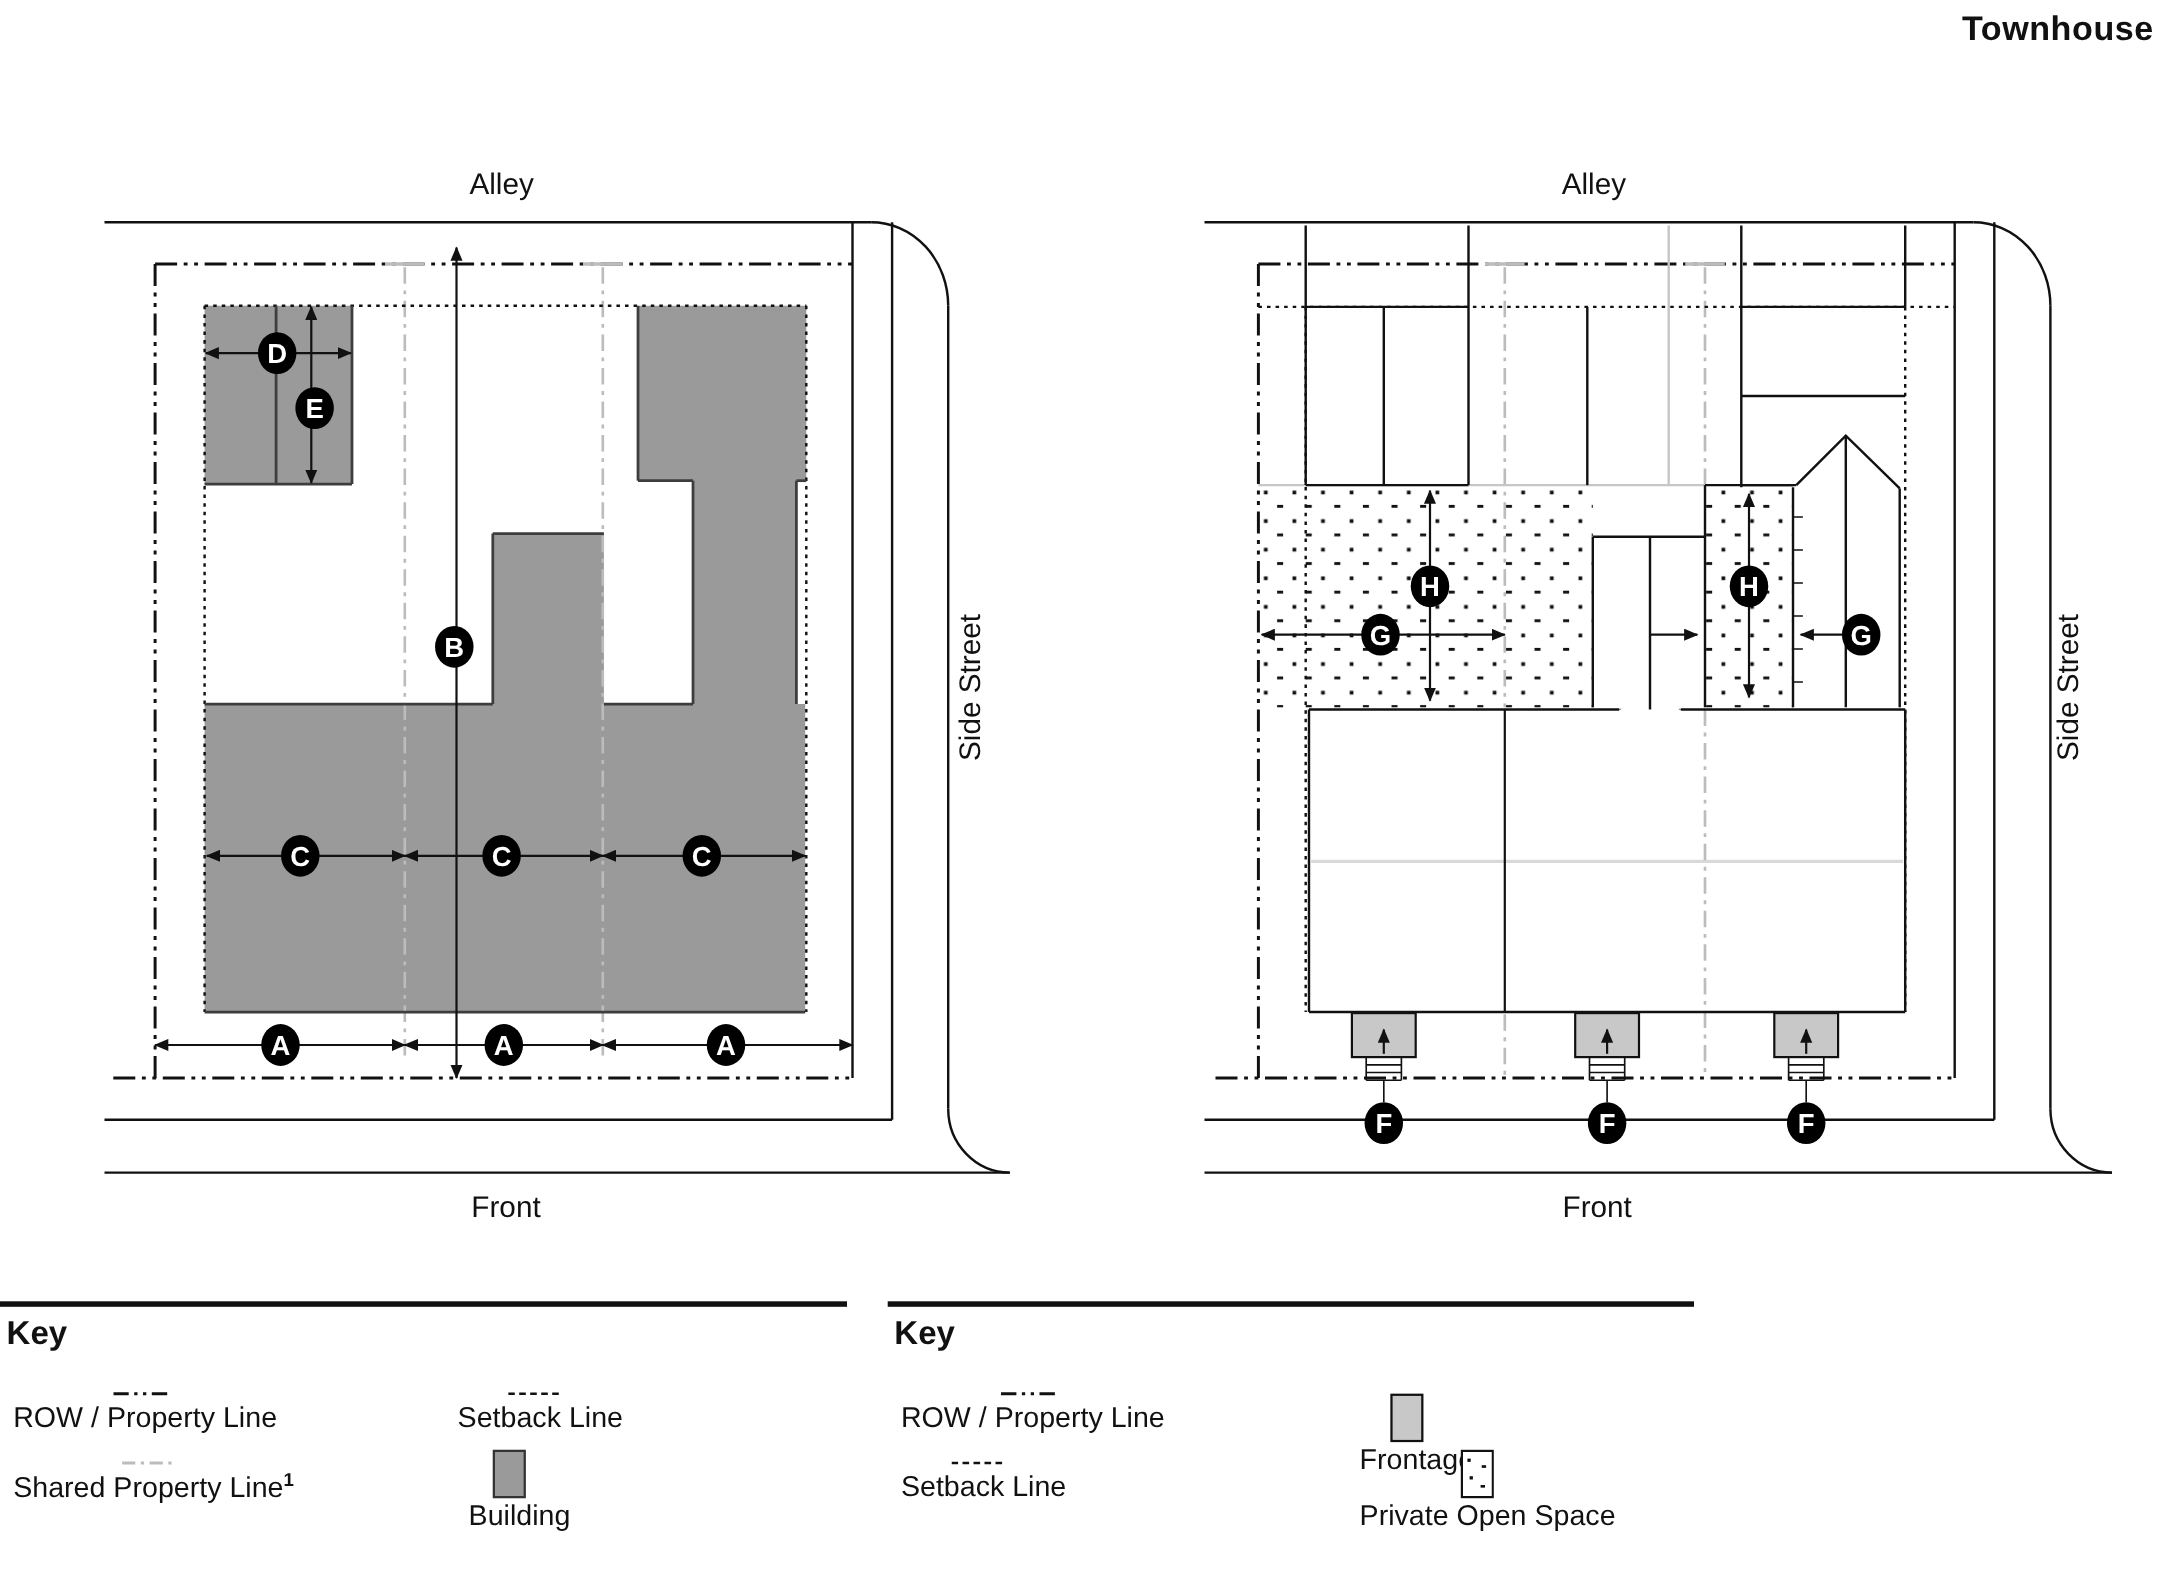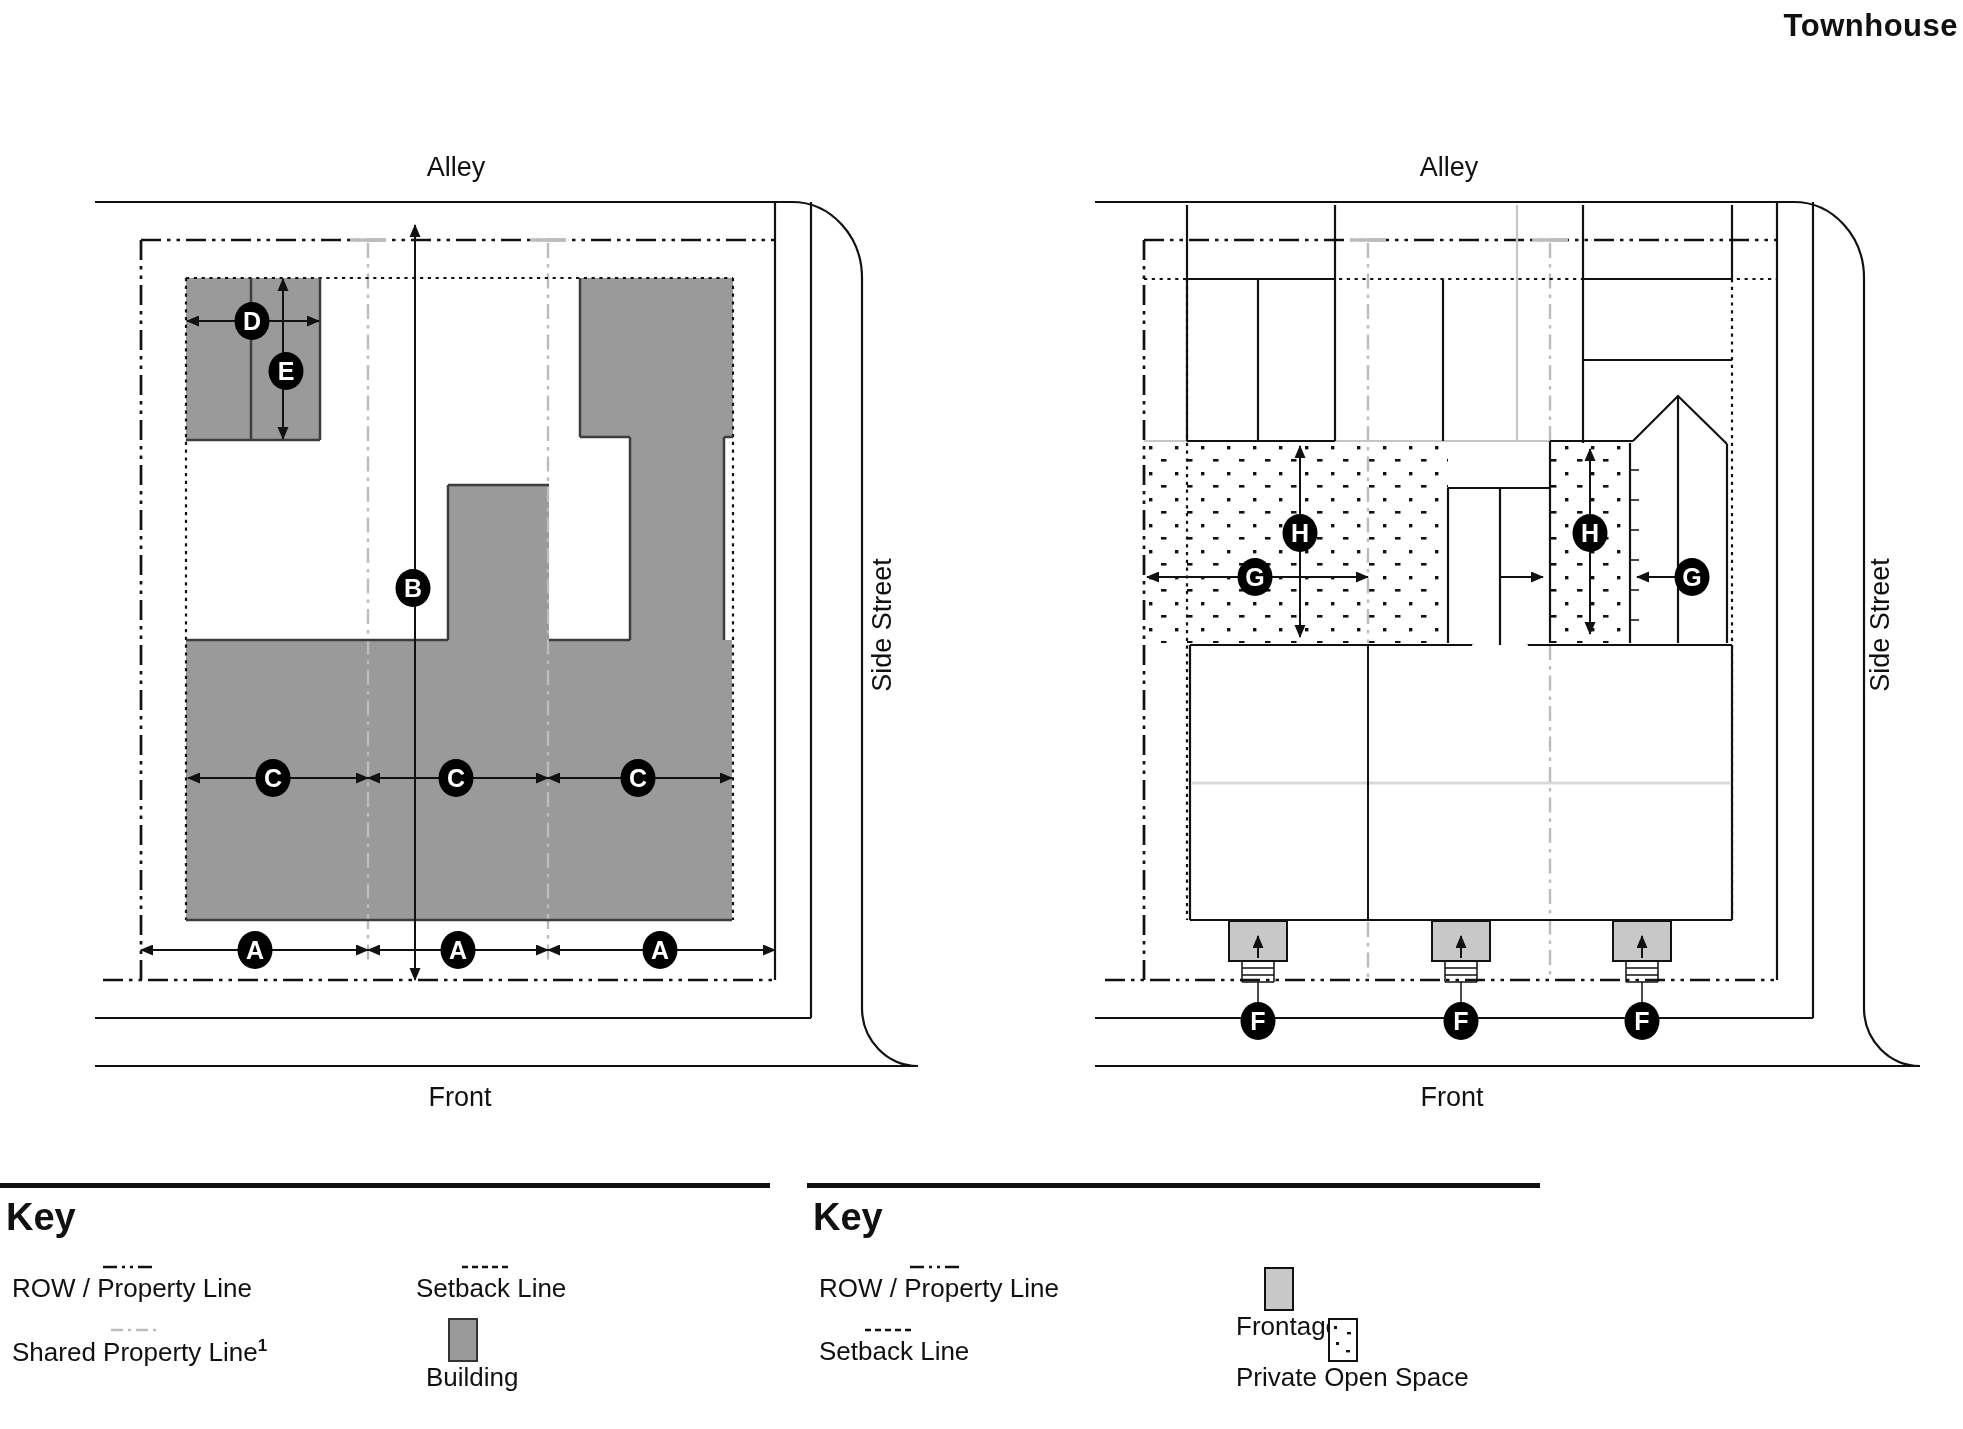--- a/index.html
+++ b/index.html
@@ -5,21 +5,21 @@
   html,body{margin:0;padding:0;background:#fff;}
   body{font-family:"Liberation Sans", sans-serif;color:#111;}
   #page{position:relative;width:1963px;height:1429px;background:#fff;overflow:hidden;text-decoration:underline;}
   #title{position:absolute;top:8px;right:5px;font-size:31px;font-weight:bold;letter-spacing:.5px;}
   svg text{font-family:"Liberation Sans", sans-serif;}
   .street-label{font-size:27px;fill:#111;}
   .marker-letter{font-size:25px;font-weight:bold;fill:#fff;text-anchor:middle;}
   
   .key-block{position:absolute;}
   .key-rule{position:absolute;left:0;top:0;height:5px;background:#111;width:100%;}
-  .key-title{position:absolute;font-size:38px;font-weight:bold;}
+  .key-title{position:absolute;font-size:30px;font-weight:bold;}
   .key-item{position:absolute;display:flex;align-items:center;flex-direction:column;}
   .key-label{font-size:26px;white-space:nowrap;}
   .key-label sup{font-size:17px;font-weight:bold;}
   .swatch{box-sizing:border-box;width:30px;height:44px;}
   .swatch.building{background:#9a9a9a;border:2px solid #333;}
   .swatch.frontage{background:#c8c8c8;border:2px solid #111;}
   .swatch.openspace{border:2px solid #111;}
   .footnote{position:absolute;font-size:25px;font-weight:bold;white-space:nowrap;}
   .footnote sup{font-size:16px;}
 </style>

